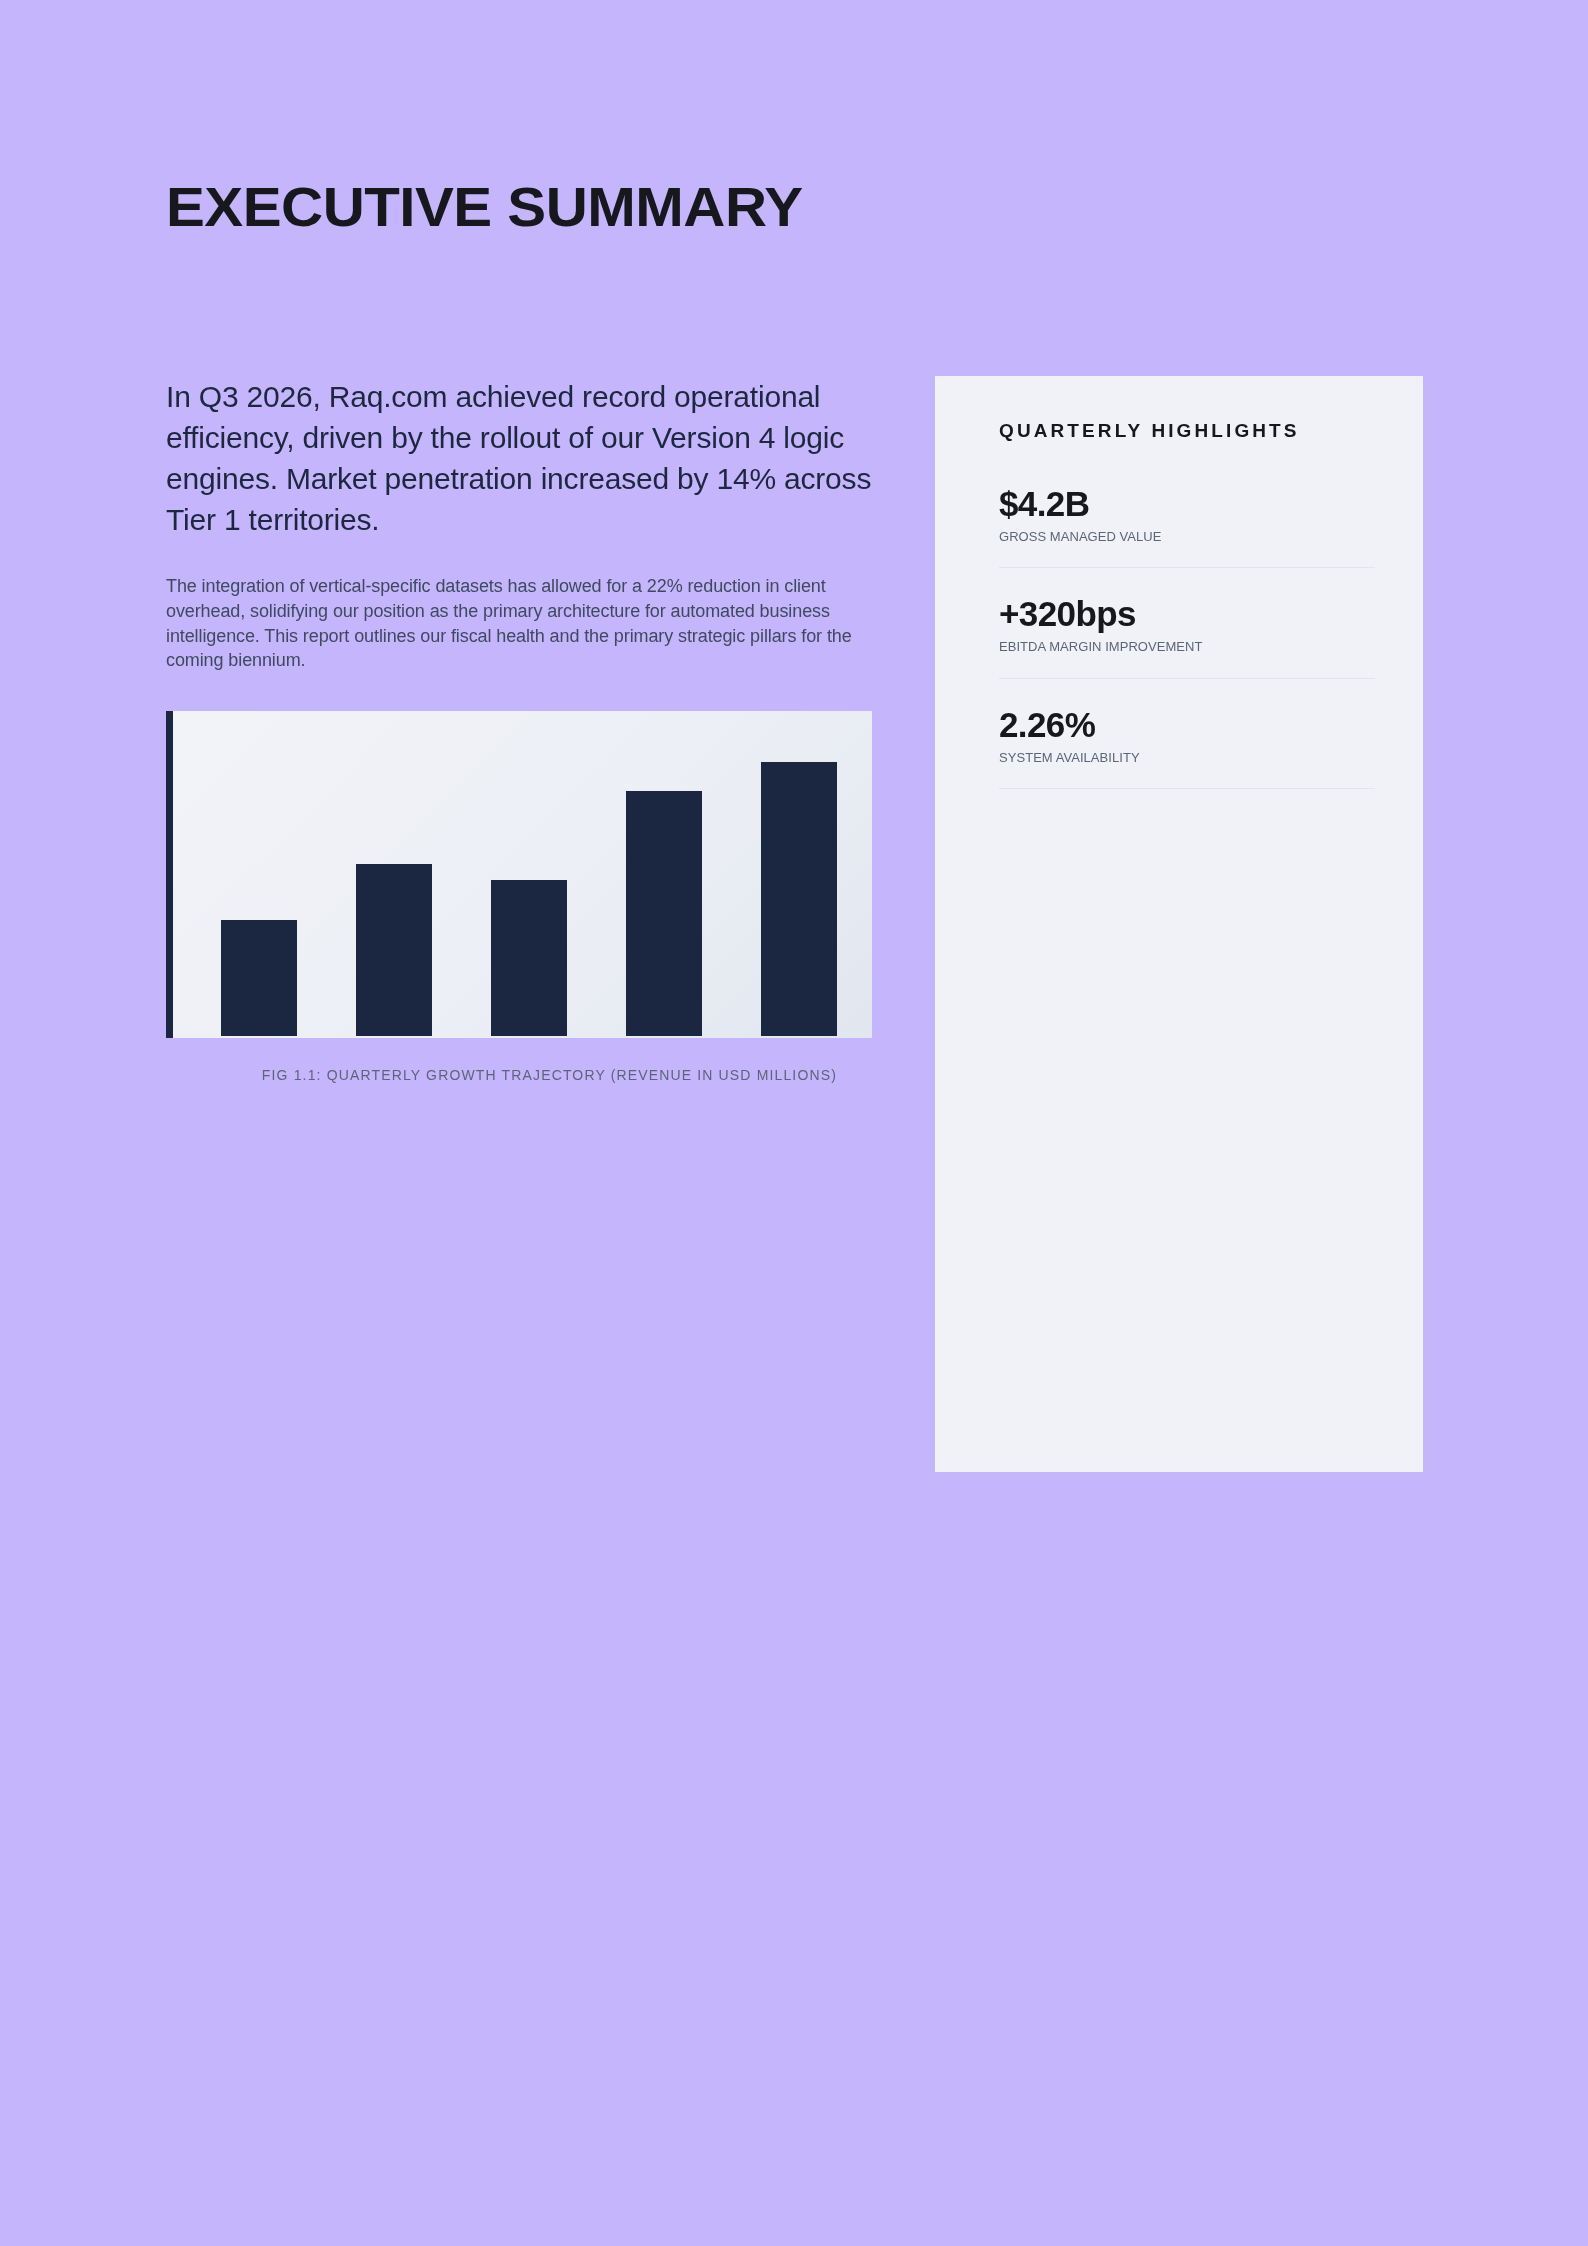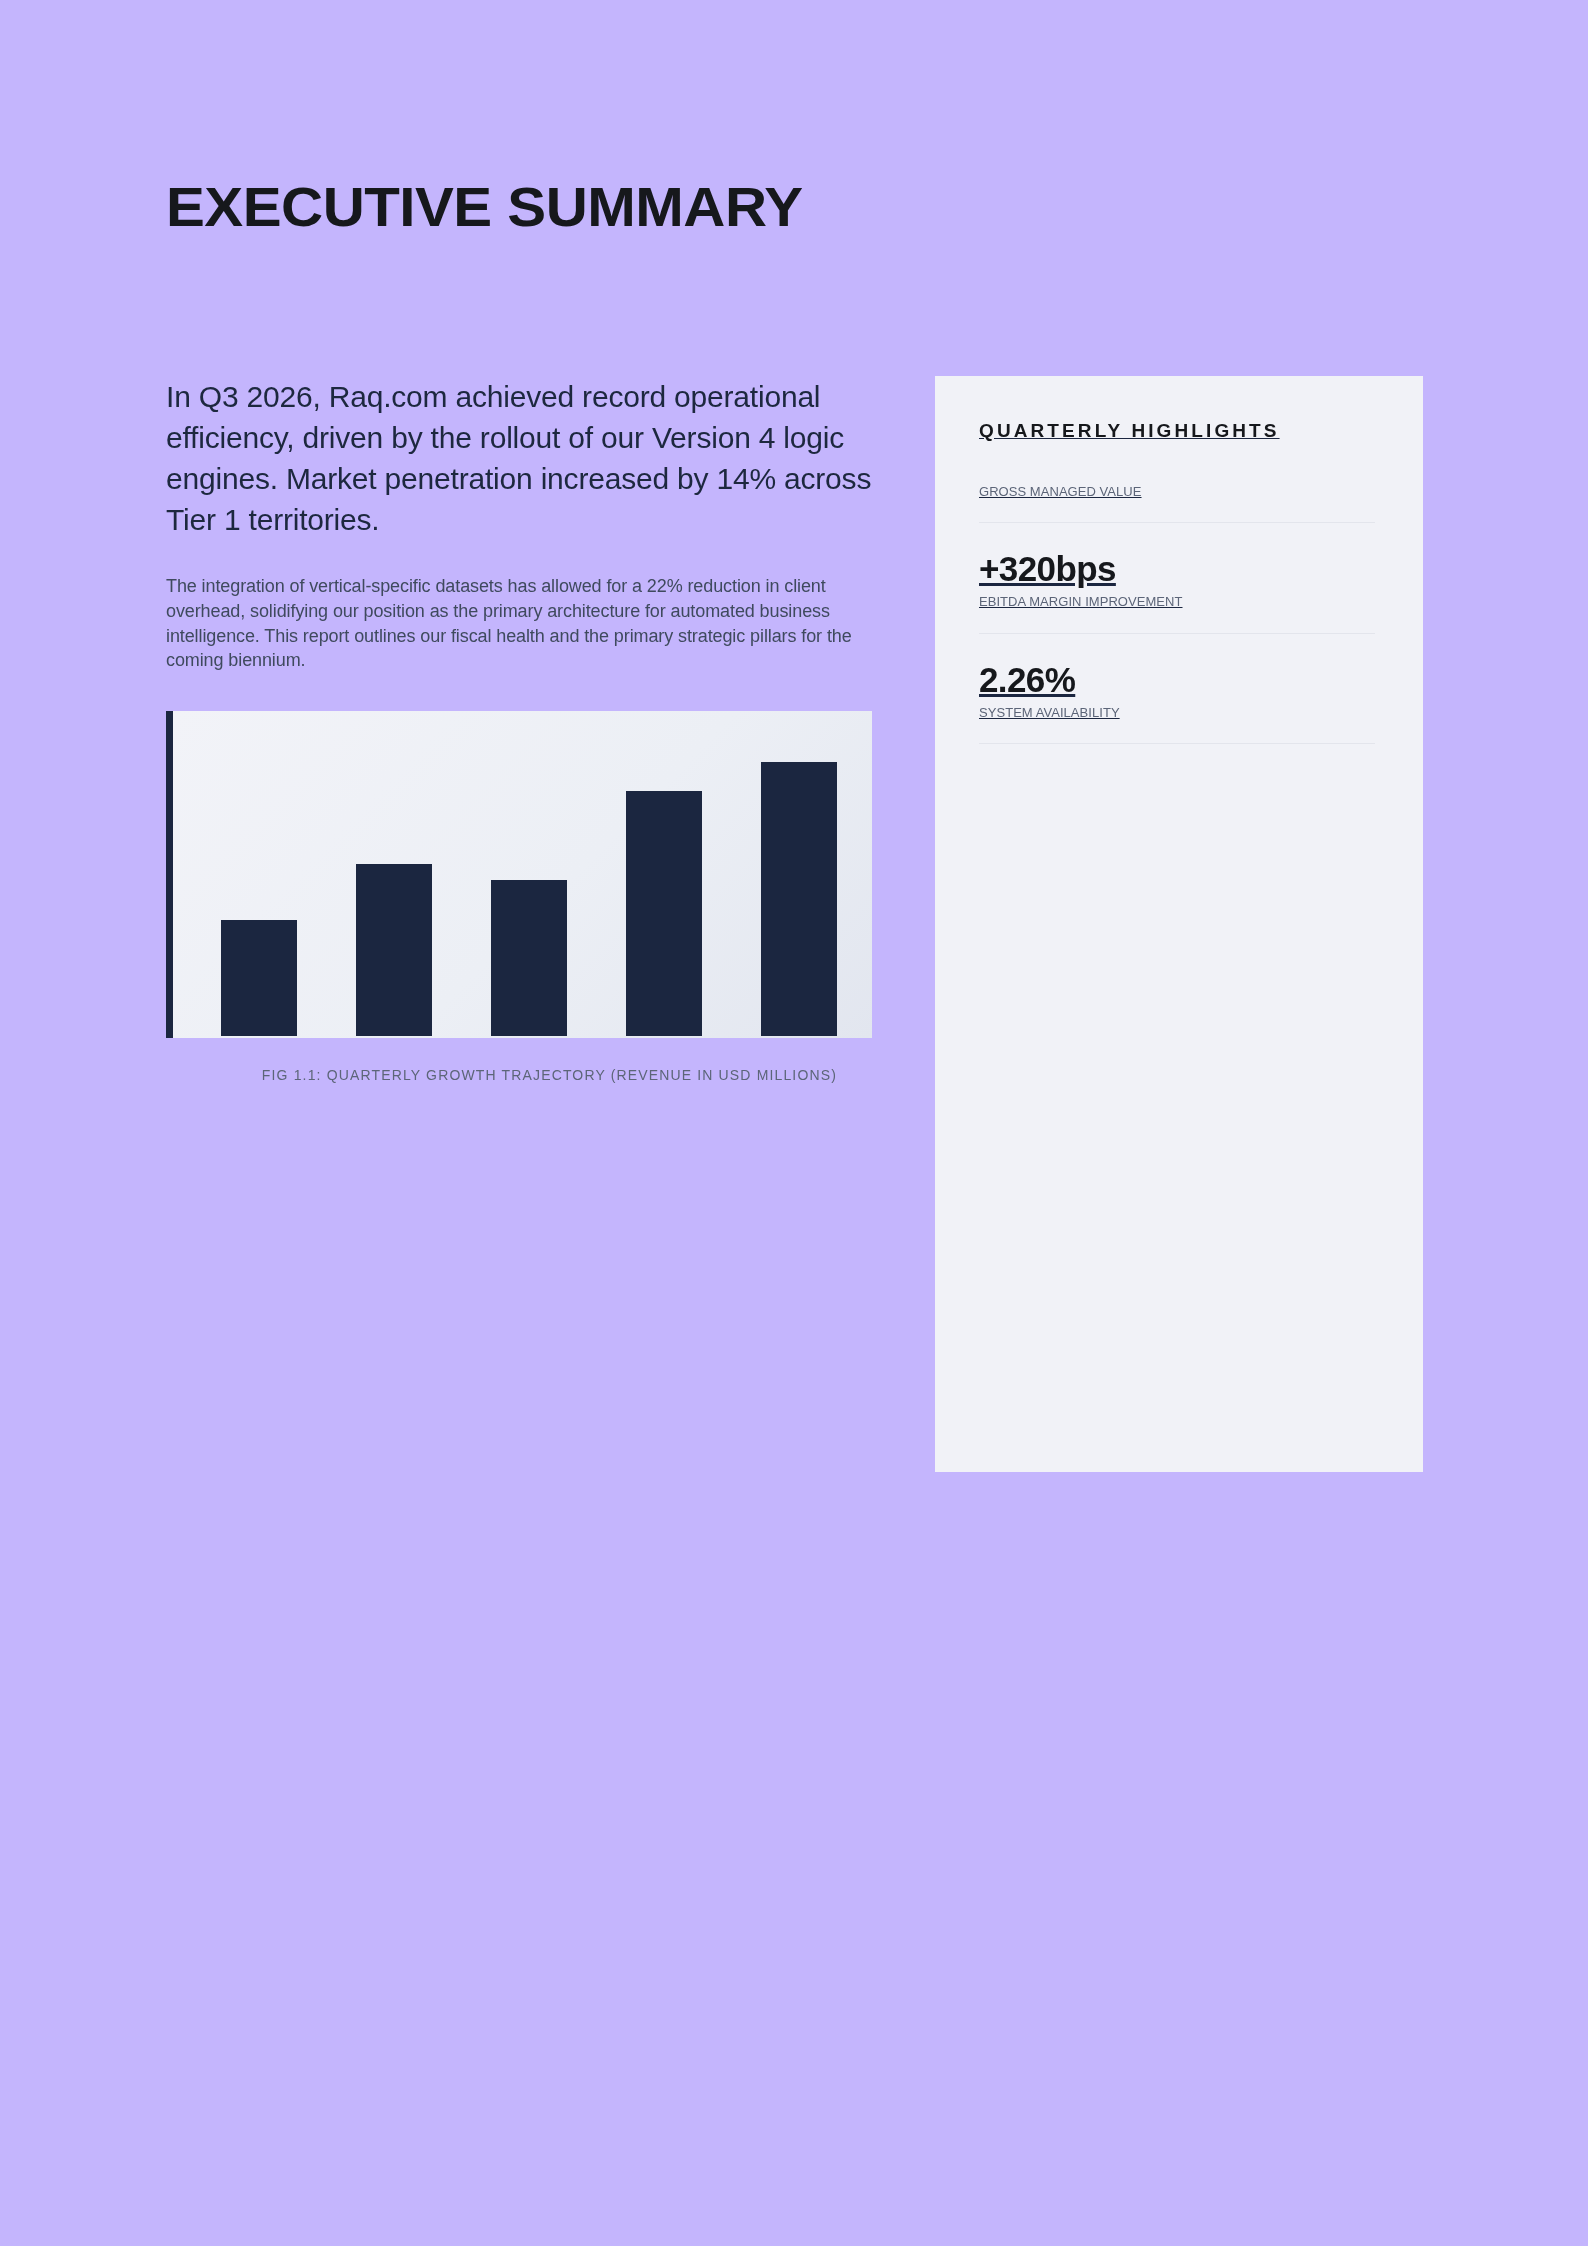--- a/index.html
+++ b/index.html
@@ -122,24 +122,23 @@
     position: absolute;
     left: 769px;
     top: 0;
     width: 488px;
     height: 1096px;
     background: #f1f2f7;
   }
 
   .sidebar-inner {
     position: absolute;
-    left: 44px;
+    left: 64px;
     right: 48px;
     top: 42px;
-    text-decoration: underline;
   }
 
   .sidebar-heading {
     font-size: 19px;
     font-weight: 700;
     line-height: 1.36;
     letter-spacing: 3.1px;
     color: #16181c;
     text-transform: uppercase;
     margin: 0 0 40px 0;
@@ -197,20 +196,21 @@
       </div>
 
     </div>
 
     <aside class="sidebar">
       <div class="sidebar-inner">
 
         <h2 class="sidebar-heading">QUARTERLY HIGHLIGHTS</h2>
 
         <div class="stat-block">
+          <p class="stat-value">$4.2B</p>
           <p class="stat-label">GROSS MANAGED VALUE</p>
         </div>
 
         <div class="stat-block">
           <p class="stat-value">+320bps</p>
           <p class="stat-label">EBITDA MARGIN IMPROVEMENT</p>
         </div>
 
         <div class="stat-block">
           <p class="stat-value">2.26%</p>

